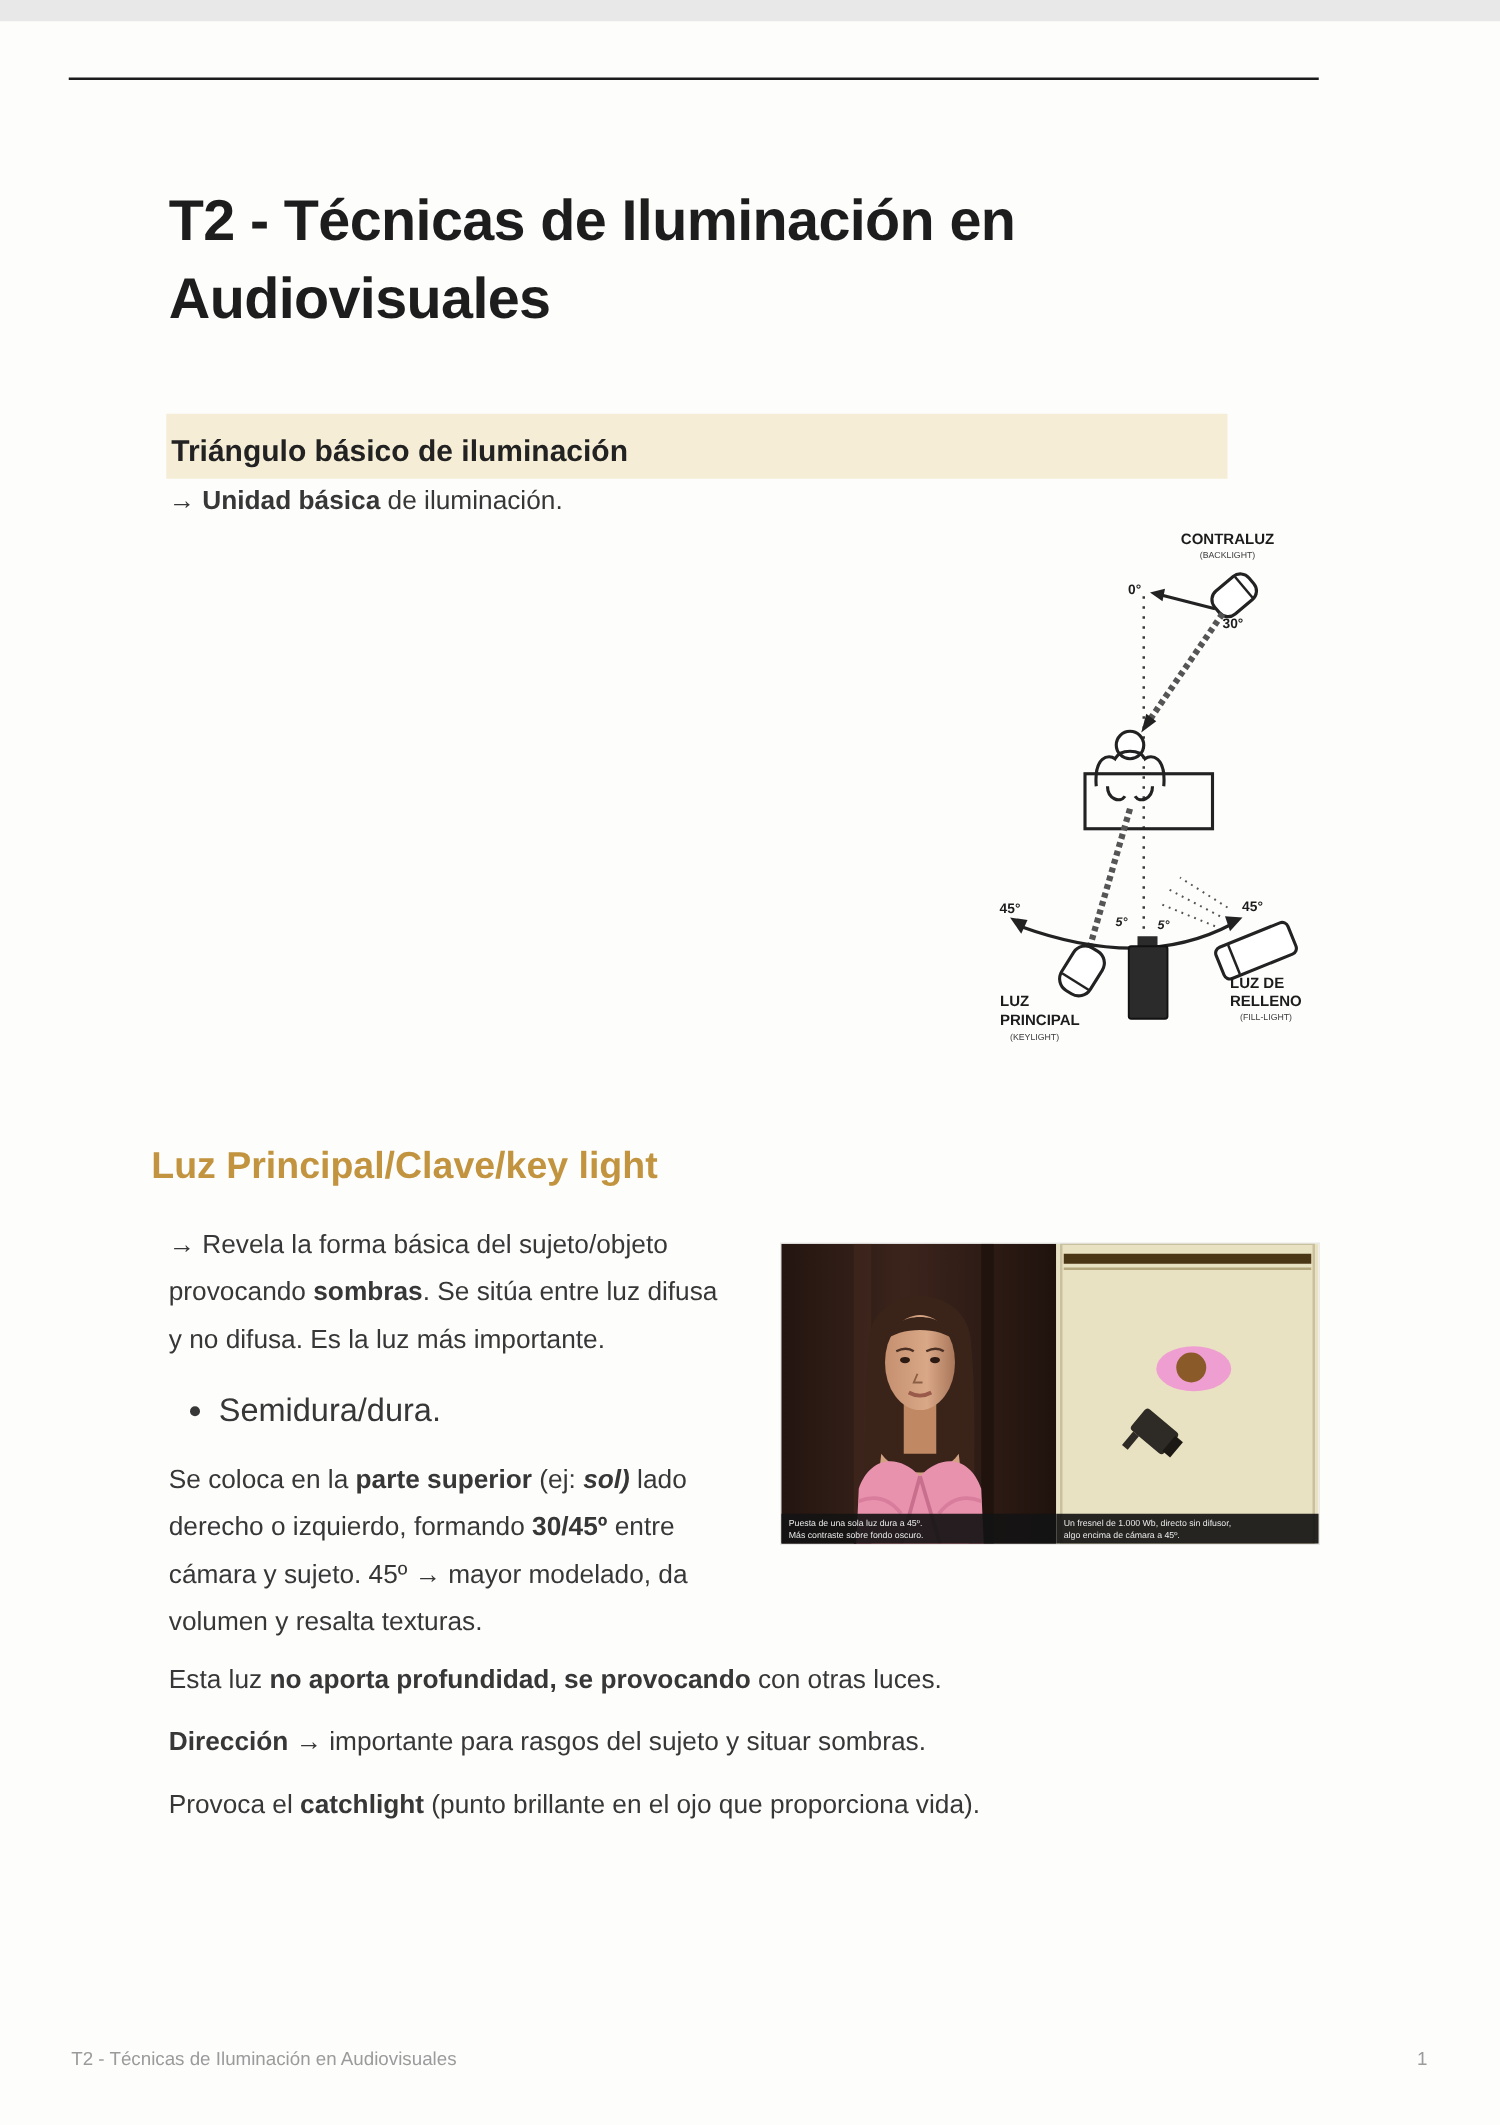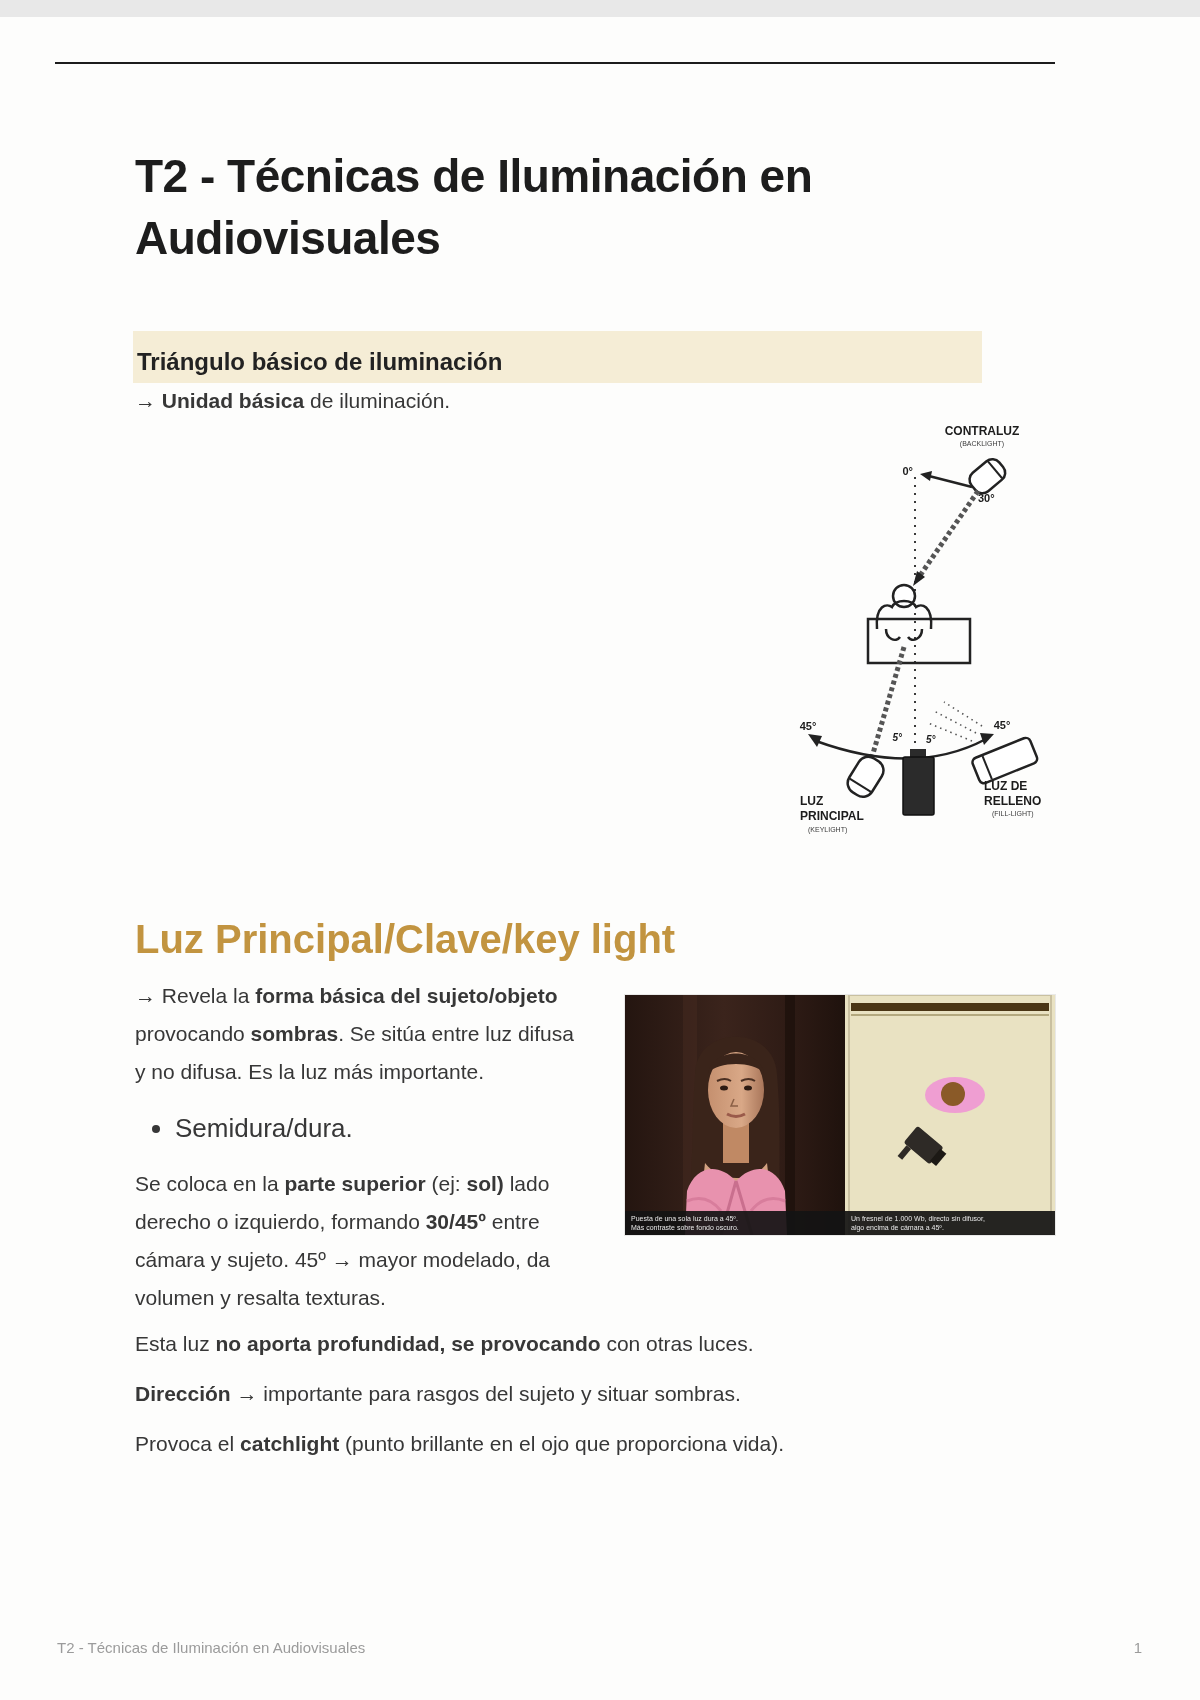--- a/index.html
+++ b/index.html
@@ -16,22 +16,22 @@
   }
   .sec-highlight{
     position:absolute;left:133px;top:314px;width:849px;margin:0;box-sizing:border-box;
     background:var(--highlight-bg,#F5EDD6);
     font-size:24px;line-height:38px;font-weight:700;color:#222;padding:12px 6px 2px 4px;
   }
   .body-p{position:absolute;margin:0;font-size:21px;line-height:38px;color:#373737;}
   #p-unidad{left:135px;top:365px;width:560px;}
   #p-podemos{left:135px;top:405px;width:510px;}
   .gold-h{
-    position:absolute;left:135px;top:898px;margin:0;
-    font-size:40px;line-height:1.2;font-weight:700;color:var(--accent,#C29440);
+    position:absolute;left:121px;top:898px;margin:0;
+    font-size:30px;line-height:1.2;font-weight:700;color:var(--accent,#C29440);
   }
   .col-left{position:absolute;left:135px;top:960px;width:452px;}
   .col-left p{margin:0;font-size:21px;line-height:38px;}
   .col-left ul{margin:18px 0 18px 0;padding-left:40px;}
   .col-left li{font-size:26px;line-height:38px;list-style-type:disc;}
   .full-p{position:absolute;left:135px;width:960px;margin:0;font-size:21px;line-height:30px;}
   #p-proyectar{top:1262px;}
   #p-estaluz{top:1312px;}
   #p-direccion{top:1362px;}
   #p-provoca{top:1412px;}
@@ -116,25 +116,25 @@
     <text x="88" y="443" font-size="7" fill="#3a3a3a">(KEYLIGHT)</text>
 
     <text x="264" y="401" font-size="12" font-weight="bold" fill="#1c1c1c">LUZ DE</text>
     <text x="264" y="416" font-size="12" font-weight="bold" fill="#1c1c1c">RELLENO</text>
     <text x="272" y="427" font-size="7" fill="#3a3a3a">(FILL-LIGHT)</text>
   </svg>
 
   <h2 class="gold-h">Luz Principal/Clave/key light</h2>
 
   <div class="col-left">
-    <p><span>→ Revela la </span><span style="font-weight: 700;">forma básica del sujeto/objeto</span><span> provocando </span><span style="font-weight: 700;">sombras</span><span>. Se sitúa entre luz difusa y no difusa. Es la luz más importante.</span></p>
+    <p><span>→ Revela la </span><span style="font-weight: 400;">forma básica del sujeto/objeto</span><span> provocando </span><span style="font-weight: 700;">sombras</span><span>. Se sitúa entre luz difusa y no difusa. Es la luz más importante.</span></p>
     <ul>
       <li><span>Semidura/dura.</span></li>
     </ul>
-    <p><span>Se coloca en la </span><span style="font-weight: 700;">parte superior</span><span> (ej: </span><span style="font-weight: 700;">sol)</span><span> lado derecho o izquierdo, formando </span><span style="font-weight: 700;">30/45º</span><span> entre cámara y sujeto. 45º → mayor modelado, da volumen y resalta texturas.</span></p>
+    <p><span>Se coloca en la </span><span style="font-weight: 700;">parte superior</span><span> (ej: </span><span style="font-weight: 700; font-style: italic;">sol)</span><span> lado derecho o izquierdo, formando </span><span style="font-weight: 700;">30/45º</span><span> entre cámara y sujeto. 45º → mayor modelado, da volumen y resalta texturas.</span></p>
   </div>
 
   <svg class="figure-box" viewBox="0 0 430 240">
     <defs>
       <linearGradient id="bgphoto" x1="0" y1="0" x2="1" y2="0">
         <stop offset="0" stop-color="#241510"></stop>
         <stop offset="0.45" stop-color="#3b241c"></stop>
         <stop offset="0.75" stop-color="#2e1b15"></stop>
         <stop offset="1" stop-color="#1f120d"></stop>
       </linearGradient>

